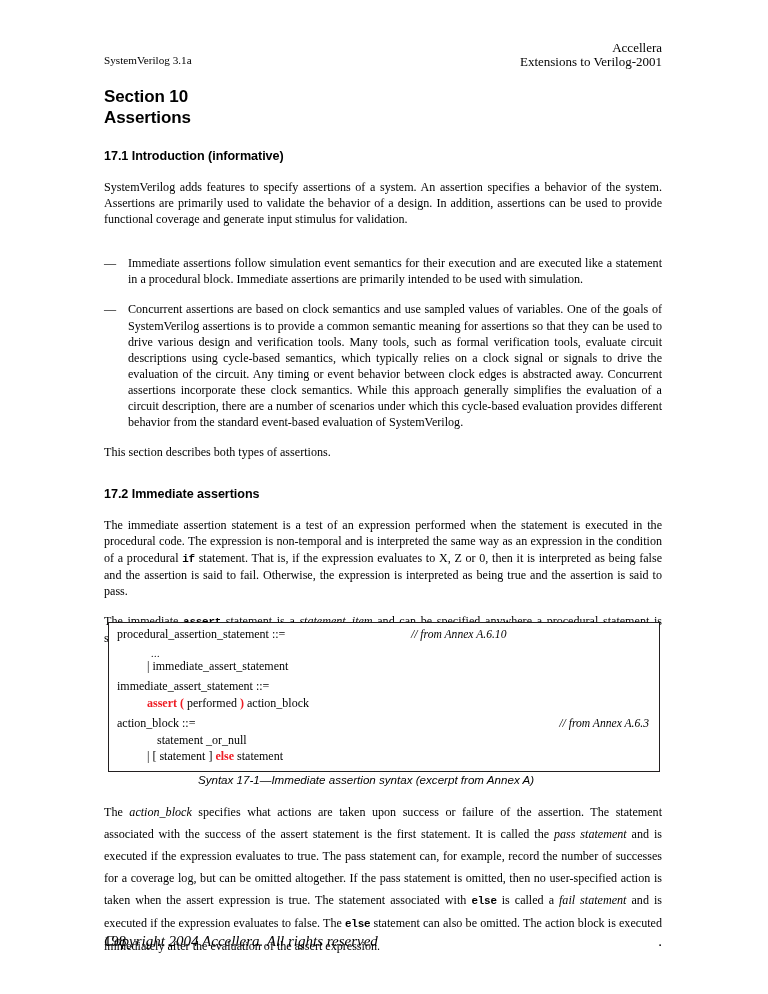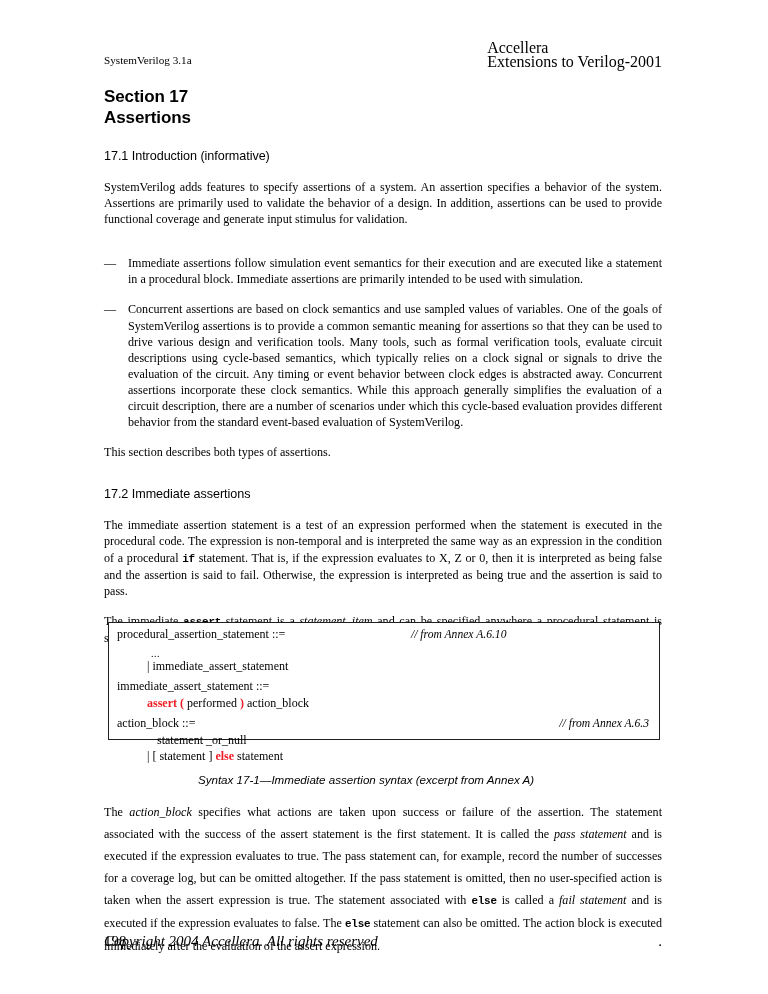--- a/index.html
+++ b/index.html
@@ -35,21 +35,22 @@
     left: 0;
     top: 13px;
     font-size: 11.2px;
     line-height: 13px;
     white-space: nowrap;
   }
   .runhead-right {
     position: absolute;
     right: 0;
     top: 0;
-    font-size: 16px;
+    text-align: right;
+    font-size: 13px;
     line-height: 13.5px;
     white-space: nowrap;
   }
 
   
   .sec-title {
     position: absolute;
     left: 104px;
     top: 86px;
     width: 560px;
@@ -63,21 +64,21 @@
   
   .col {
     position: absolute;
     left: 104px;
     top: 148px;
     width: 558px;
   }
 
   h2.sub {
     font-family: "Liberation Sans", "DejaVu Sans", sans-serif;
-    font-weight: normal;
+    font-weight: bold;
     font-size: 12.6px;
     line-height: 16px;
     margin: 0;
     letter-spacing: -0.05px;
   }
 
   p.body {
     font-size: 12.1px;
     line-height: 16.1px;
     margin: 0;
@@ -110,21 +111,21 @@
     letter-spacing: -0.2px;
   }
   i, .ital { font-style: italic; }
 
   
   .syntaxbox {
     position: absolute;
     left: 108px;
     top: 622px;
     width: 552px;
-    height: 118px;
+    height: 150px;
     border: 1.1px solid #231f20;
     box-sizing: border-box;
     background: #ffffff;
   }
   .syn-inner {
     position: relative;
     width: 100%;
     height: 100%;
     font-size: 12.0px;
     line-height: 15.6px;
@@ -200,21 +201,21 @@
 
   <div class="runhead">
     <div class="runhead-left">SystemVerilog 3.1a</div>
     <div class="runhead-right">
       <div>Accellera</div>
       <div>Extensions to Verilog-2001</div>
     </div>
   </div>
 
   <div class="sec-title">
-    <div>Section 17</div>
+    <div>Section 10</div>
     <div>Assertions</div>
   </div>
 
   <div class="col">
 
     <h2 class="sub">17.1 Introduction (informative)</h2>
     <div class="gap-after-h2"></div>
 
     <p class="body">SystemVerilog adds features to specify assertions of a system. An assertion specifies a behavior of the system. Assertions are primarily used to validate the behavior of a design. In addition, assertions can be used to provide functional coverage and generate input stimulus for validation.</p>
     <div class="gap-para"></div>

